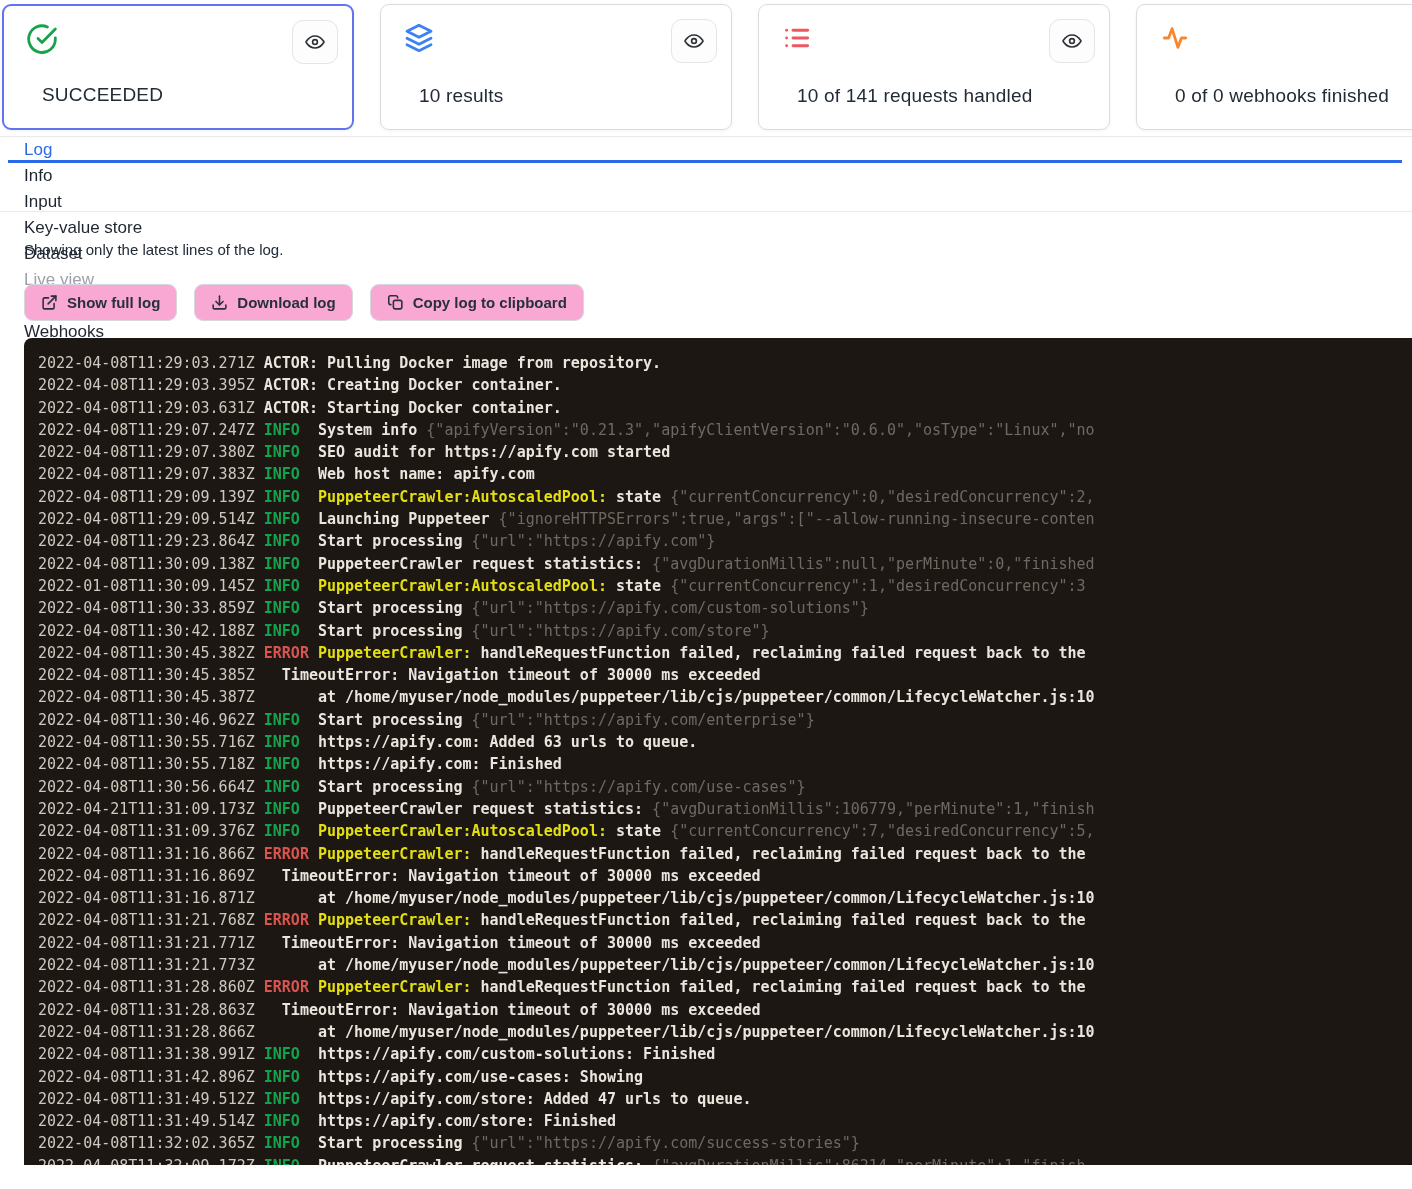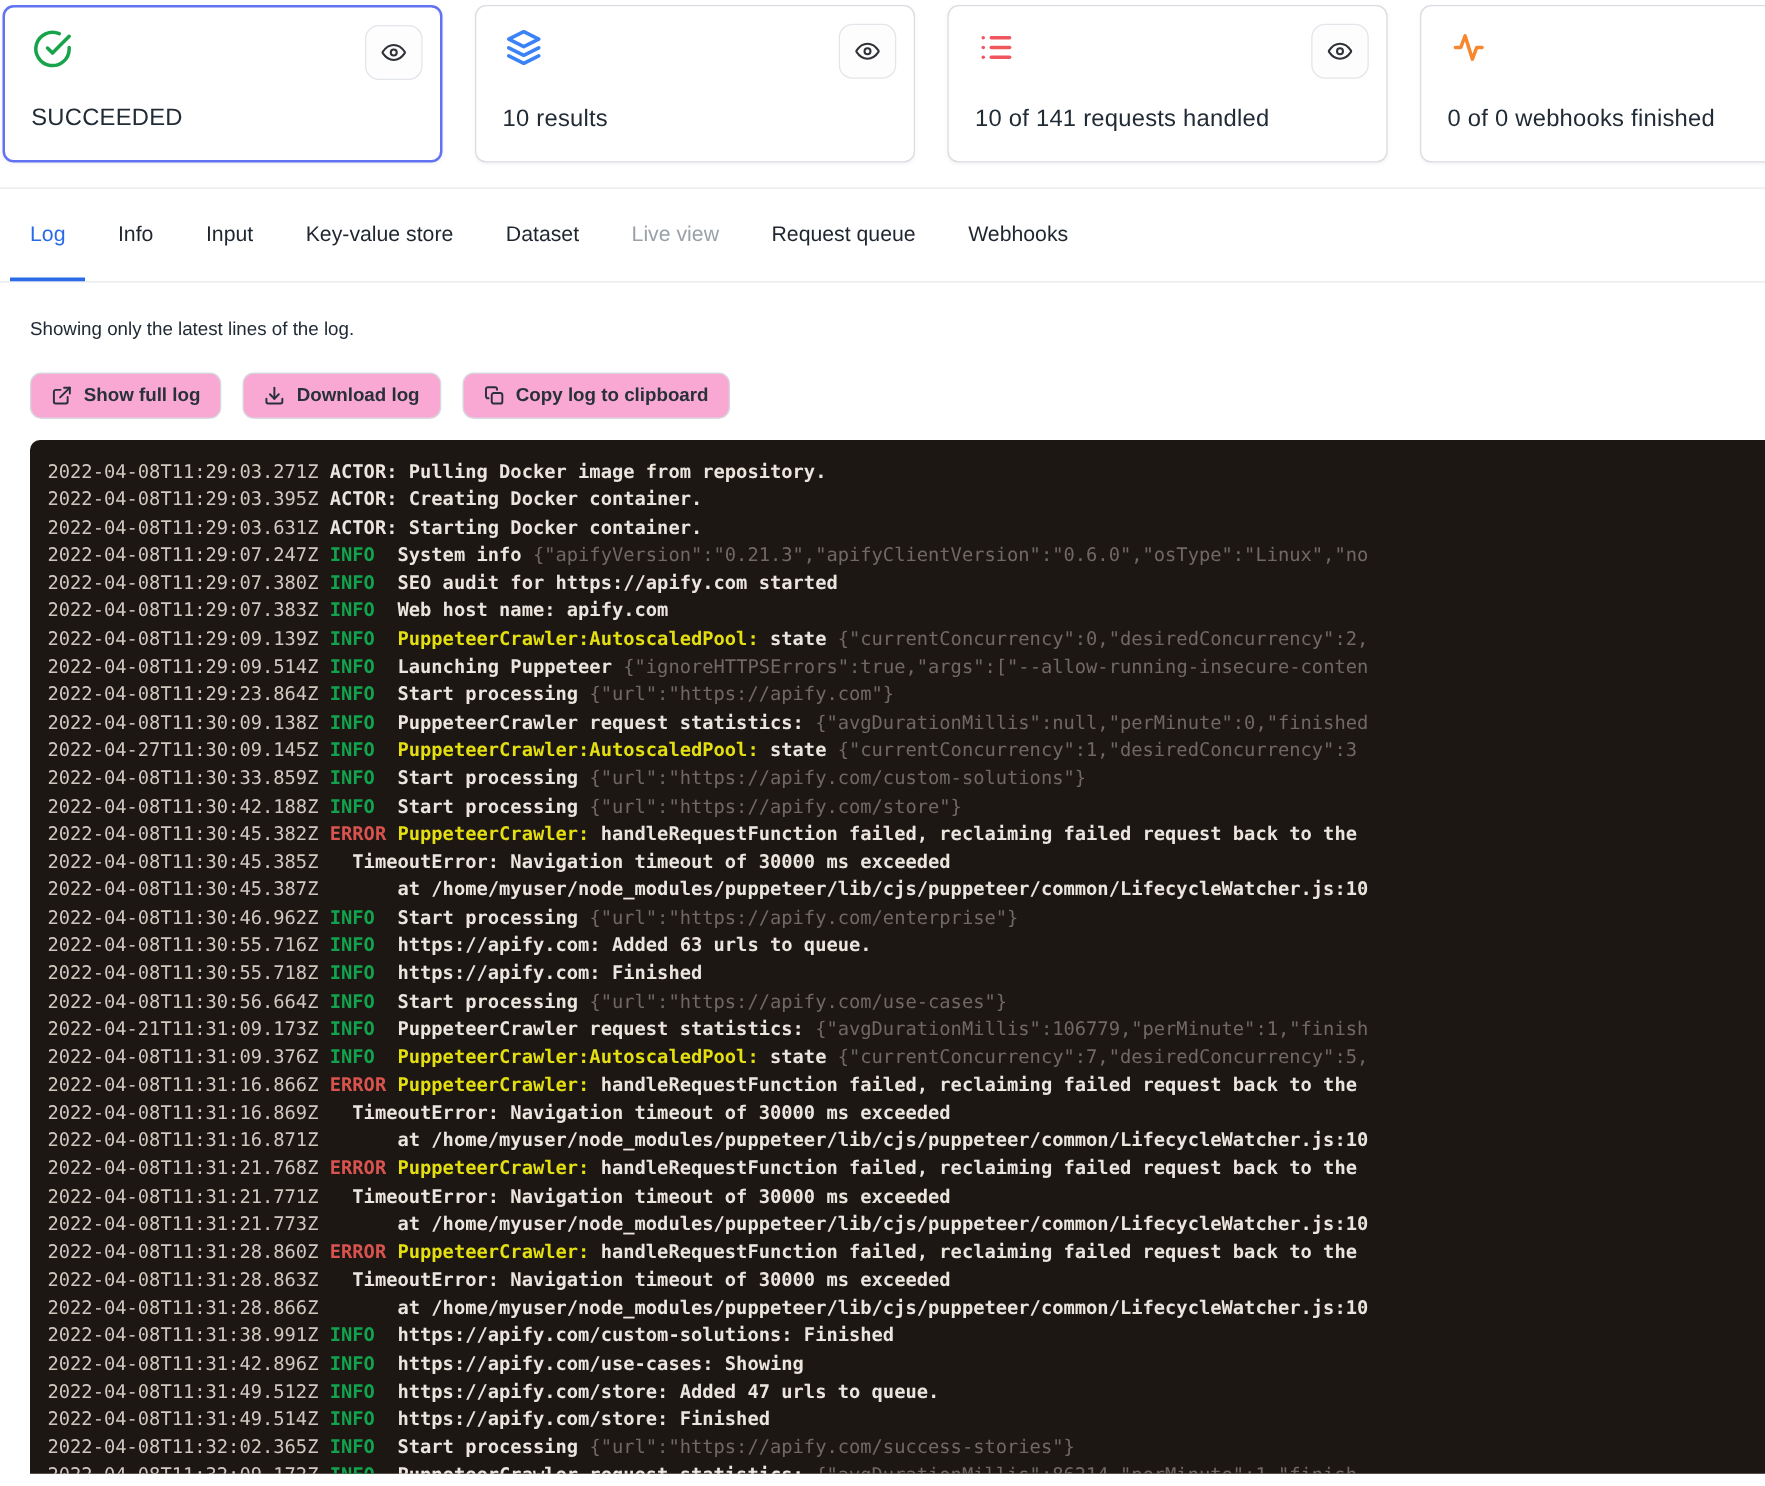--- a/index.html
+++ b/index.html
@@ -6,30 +6,30 @@
   html,body { width:1412px; height:1189px; overflow:hidden; background:#fff;
               font-family:"Liberation Sans", sans-serif; color:#212b36; }
 
   
   .cards { display:flex; gap:26px; padding:4px 0 0 2px; width:1500px; }
   .card  { width:352px; height:126px; background:#fff; border:1px solid #d9dde2;
            border-radius:9px; padding:17px 18px 0 22px; position:relative;
            box-shadow:0 1px 3px rgba(30,40,60,.06); flex:0 0 auto; }
   .card.active { border:2px solid #6173f3; }
   .card .icon { width:32px; height:32px; display:block; }
-  .card .label { position:absolute; left:21px; bottom:22px; font-size:19px;
+  .card .label { position:absolute; left:38px; bottom:22px; font-size:19px;
                  font-weight:500; color:#212b36; letter-spacing:.2px; white-space:nowrap; }
   .eye-btn { position:absolute; top:14px; right:14px; width:46px; height:44px;
              border:1px solid #e2e5e9; border-radius:11px; background:#fdfdfd;
              display:flex; align-items:center; justify-content:center; cursor:pointer; }
   .eye-btn svg { width:22px; height:22px; }
 
   
-  .tabbar { margin-top:20px; border-top:1px solid #e7e9ec; border-bottom:1px solid #e7e9ec;
-            height:76px; display:flex; align-items:stretch; padding-left:8px; }
+  .tabbar { margin-top:6px; border-top:1px solid #e7e9ec; border-bottom:1px solid #e7e9ec;
+            height:76px; display:flex; align-items:stretch; padding-left:8px;flex-direction:column; }
   .tab { list-style:none; display:flex; align-items:center; padding:0 16px; margin-right:10px;
          font-size:17px; color:#1f2630; cursor:pointer; border-bottom:3px solid transparent;
          border-top:3px solid transparent; }
   .tab.active { color:#2a6ae8; border-bottom-color:#2a6ae8; font-weight:500; }
   .tab.disabled { color:#9aa1a9; cursor:default; }
 
   
   .note { margin:29px 0 0 24px; font-size:15px; color:#212b36; }
   .actions { display:flex; gap:17px; margin:26px 0 0 24px; }
   .btn { display:inline-flex; align-items:center; gap:9px; height:37px; padding:0 16px;
@@ -154,21 +154,21 @@
     <div class="lg-line"><span class="lg-ts">2022-04-08T11:29:03.271Z </span><span class="lg-msg">ACTOR: Pulling Docker image from repository.</span></div>
     <div class="lg-line"><span class="lg-ts">2022-04-08T11:29:03.395Z </span><span class="lg-msg">ACTOR: Creating Docker container.</span></div>
     <div class="lg-line"><span class="lg-ts">2022-04-08T11:29:03.631Z </span><span class="lg-msg">ACTOR: Starting Docker container.</span></div>
     <div class="lg-line"><span class="lg-ts">2022-04-08T11:29:07.247Z </span><span class="lg-info">INFO</span><span class="lg-msg">  System info </span><span class="lg-dim">{"apifyVersion":"0.21.3","apifyClientVersion":"0.6.0","osType":"Linux","no</span></div>
     <div class="lg-line"><span class="lg-ts">2022-04-08T11:29:07.380Z </span><span class="lg-info">INFO</span><span class="lg-msg">  SEO audit for https://apify.com started</span></div>
     <div class="lg-line"><span class="lg-ts">2022-04-08T11:29:07.383Z </span><span class="lg-info">INFO</span><span class="lg-msg">  Web host name: apify.com</span></div>
     <div class="lg-line"><span class="lg-ts">2022-04-08T11:29:09.139Z </span><span class="lg-info">INFO</span><span class="lg-msg">  </span><span class="lg-yel">PuppeteerCrawler:AutoscaledPool:</span><span class="lg-msg"> state </span><span class="lg-dim">{"currentConcurrency":0,"desiredConcurrency":2,</span></div>
     <div class="lg-line"><span class="lg-ts">2022-04-08T11:29:09.514Z </span><span class="lg-info">INFO</span><span class="lg-msg">  Launching Puppeteer </span><span class="lg-dim">{"ignoreHTTPSErrors":true,"args":["--allow-running-insecure-conten</span></div>
     <div class="lg-line"><span class="lg-ts">2022-04-08T11:29:23.864Z </span><span class="lg-info">INFO</span><span class="lg-msg">  Start processing </span><span class="lg-dim">{"url":"https://apify.com"}</span></div>
     <div class="lg-line"><span class="lg-ts">2022-04-08T11:30:09.138Z </span><span class="lg-info">INFO</span><span class="lg-msg">  PuppeteerCrawler request statistics: </span><span class="lg-dim">{"avgDurationMillis":null,"perMinute":0,"finished</span></div>
-    <div class="lg-line"><span class="lg-ts">2022-04-27T11:30:09.145Z </span><span class="lg-info">INFO</span><span class="lg-msg">  </span><span class="lg-yel">PuppeteerCrawler:AutoscaledPool:</span><span class="lg-msg"> state </span><span class="lg-dim">{"currentConcurrency":1,"desiredConcurrency":3</span></div>
+    <div class="lg-line"><span class="lg-ts">2022-01-08T11:30:09.145Z </span><span class="lg-info">INFO</span><span class="lg-msg">  </span><span class="lg-yel">PuppeteerCrawler:AutoscaledPool:</span><span class="lg-msg"> state </span><span class="lg-dim">{"currentConcurrency":1,"desiredConcurrency":3</span></div>
     <div class="lg-line"><span class="lg-ts">2022-04-08T11:30:33.859Z </span><span class="lg-info">INFO</span><span class="lg-msg">  Start processing </span><span class="lg-dim">{"url":"https://apify.com/custom-solutions"}</span></div>
     <div class="lg-line"><span class="lg-ts">2022-04-08T11:30:42.188Z </span><span class="lg-info">INFO</span><span class="lg-msg">  Start processing </span><span class="lg-dim">{"url":"https://apify.com/store"}</span></div>
     <div class="lg-line"><span class="lg-ts">2022-04-08T11:30:45.382Z </span><span class="lg-err">ERROR</span><span class="lg-msg"> </span><span class="lg-yel">PuppeteerCrawler:</span><span class="lg-msg"> handleRequestFunction failed, reclaiming failed request back to the </span></div>
     <div class="lg-line"><span class="lg-ts">2022-04-08T11:30:45.385Z </span><span class="lg-msg">  TimeoutError: Navigation timeout of 30000 ms exceeded</span></div>
     <div class="lg-line"><span class="lg-ts">2022-04-08T11:30:45.387Z </span><span class="lg-msg">      at /home/myuser/node_modules/puppeteer/lib/cjs/puppeteer/common/LifecycleWatcher.js:10</span></div>
     <div class="lg-line"><span class="lg-ts">2022-04-08T11:30:46.962Z </span><span class="lg-info">INFO</span><span class="lg-msg">  Start processing </span><span class="lg-dim">{"url":"https://apify.com/enterprise"}</span></div>
     <div class="lg-line"><span class="lg-ts">2022-04-08T11:30:55.716Z </span><span class="lg-info">INFO</span><span class="lg-msg">  https://apify.com: Added 63 urls to queue.</span></div>
     <div class="lg-line"><span class="lg-ts">2022-04-08T11:30:55.718Z </span><span class="lg-info">INFO</span><span class="lg-msg">  https://apify.com: Finished</span></div>
     <div class="lg-line"><span class="lg-ts">2022-04-08T11:30:56.664Z </span><span class="lg-info">INFO</span><span class="lg-msg">  Start processing </span><span class="lg-dim">{"url":"https://apify.com/use-cases"}</span></div>
     <div class="lg-line"><span class="lg-ts">2022-04-21T11:31:09.173Z </span><span class="lg-info">INFO</span><span class="lg-msg">  PuppeteerCrawler request statistics: </span><span class="lg-dim">{"avgDurationMillis":106779,"perMinute":1,"finish</span></div>

